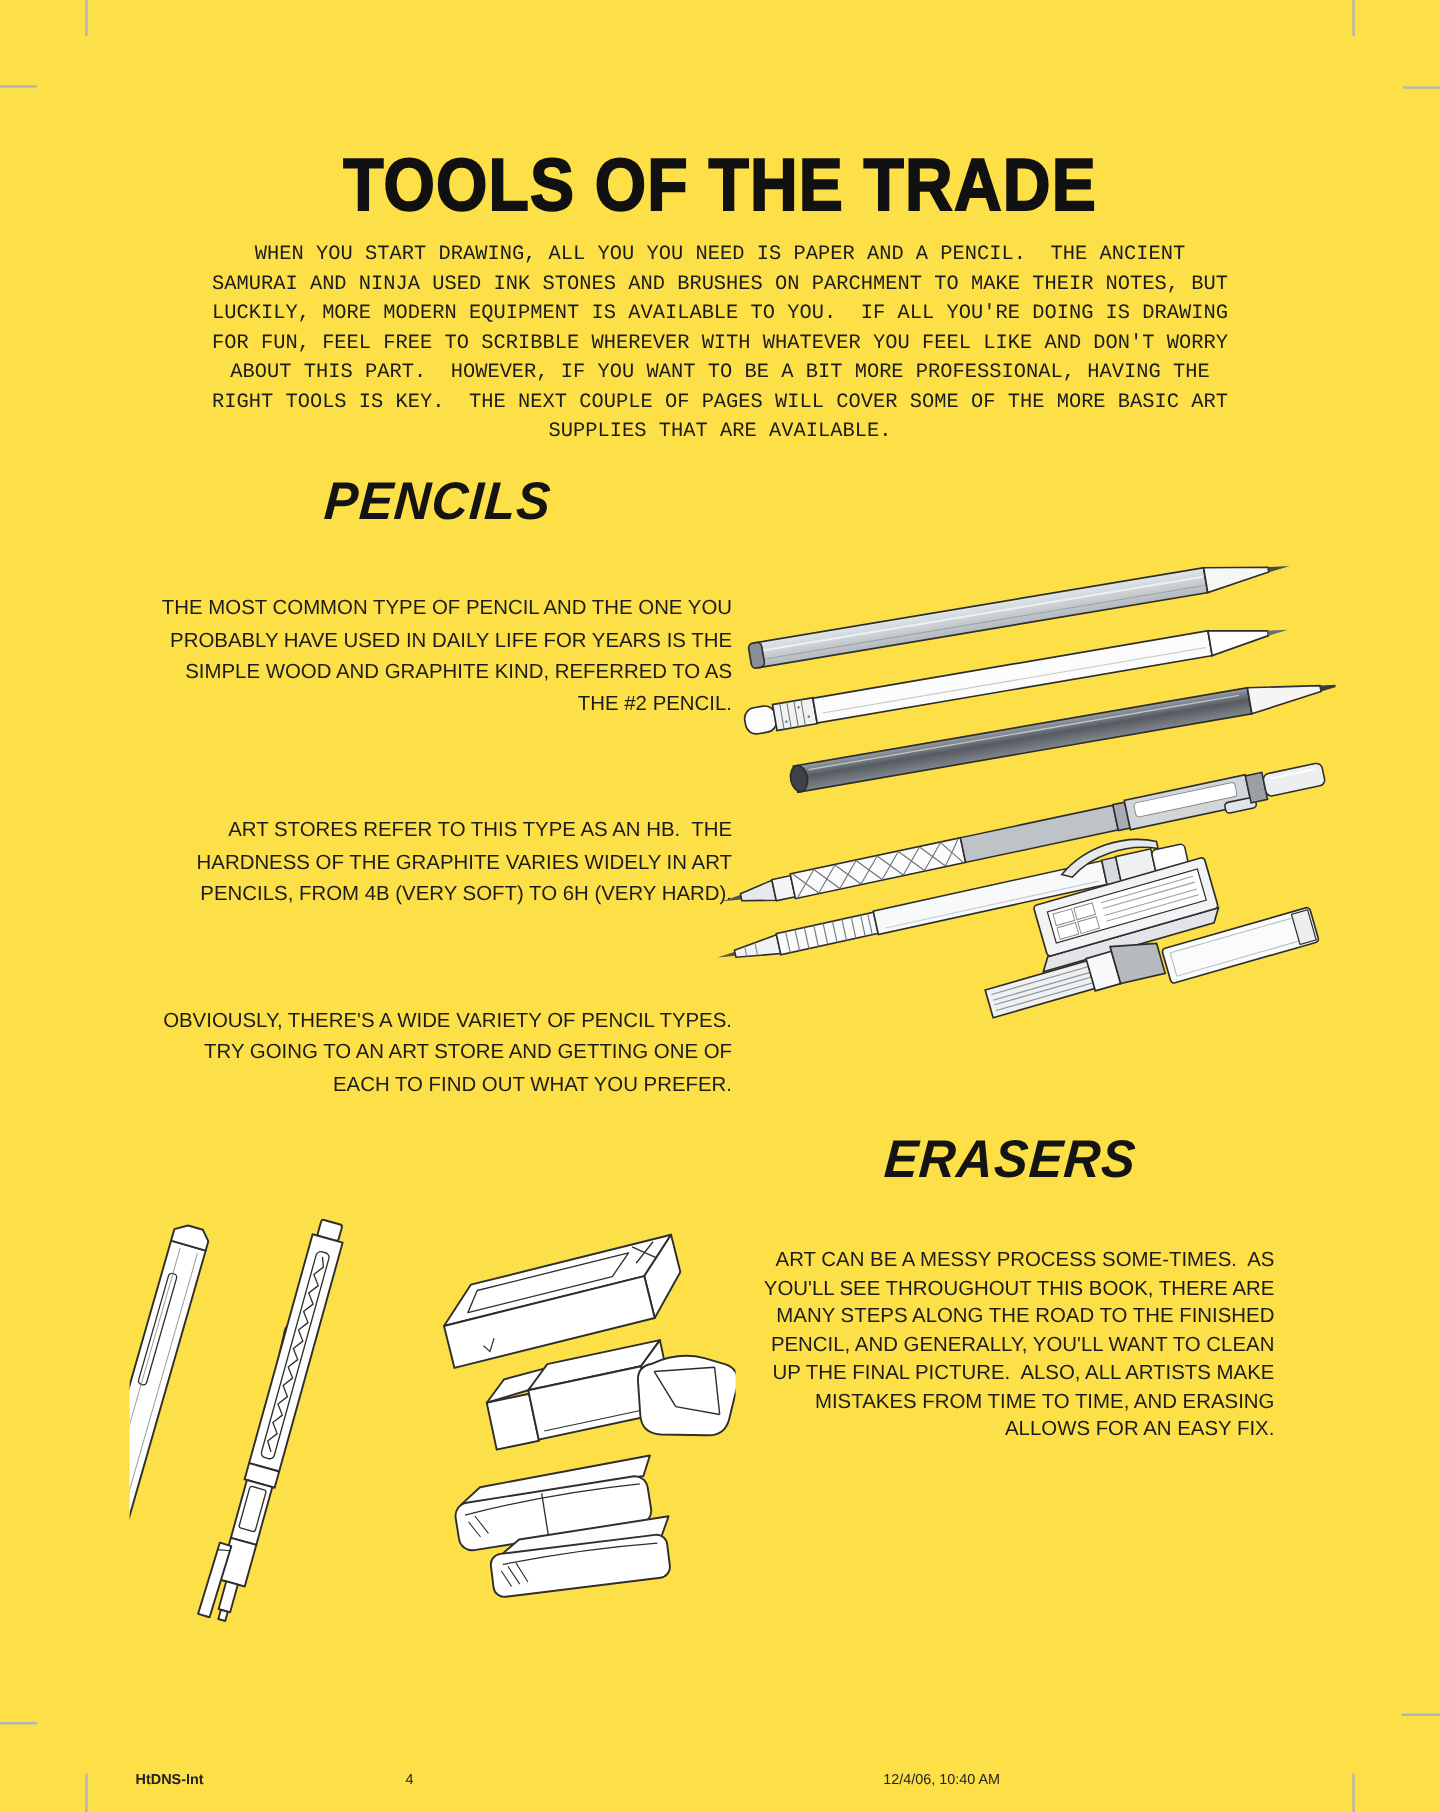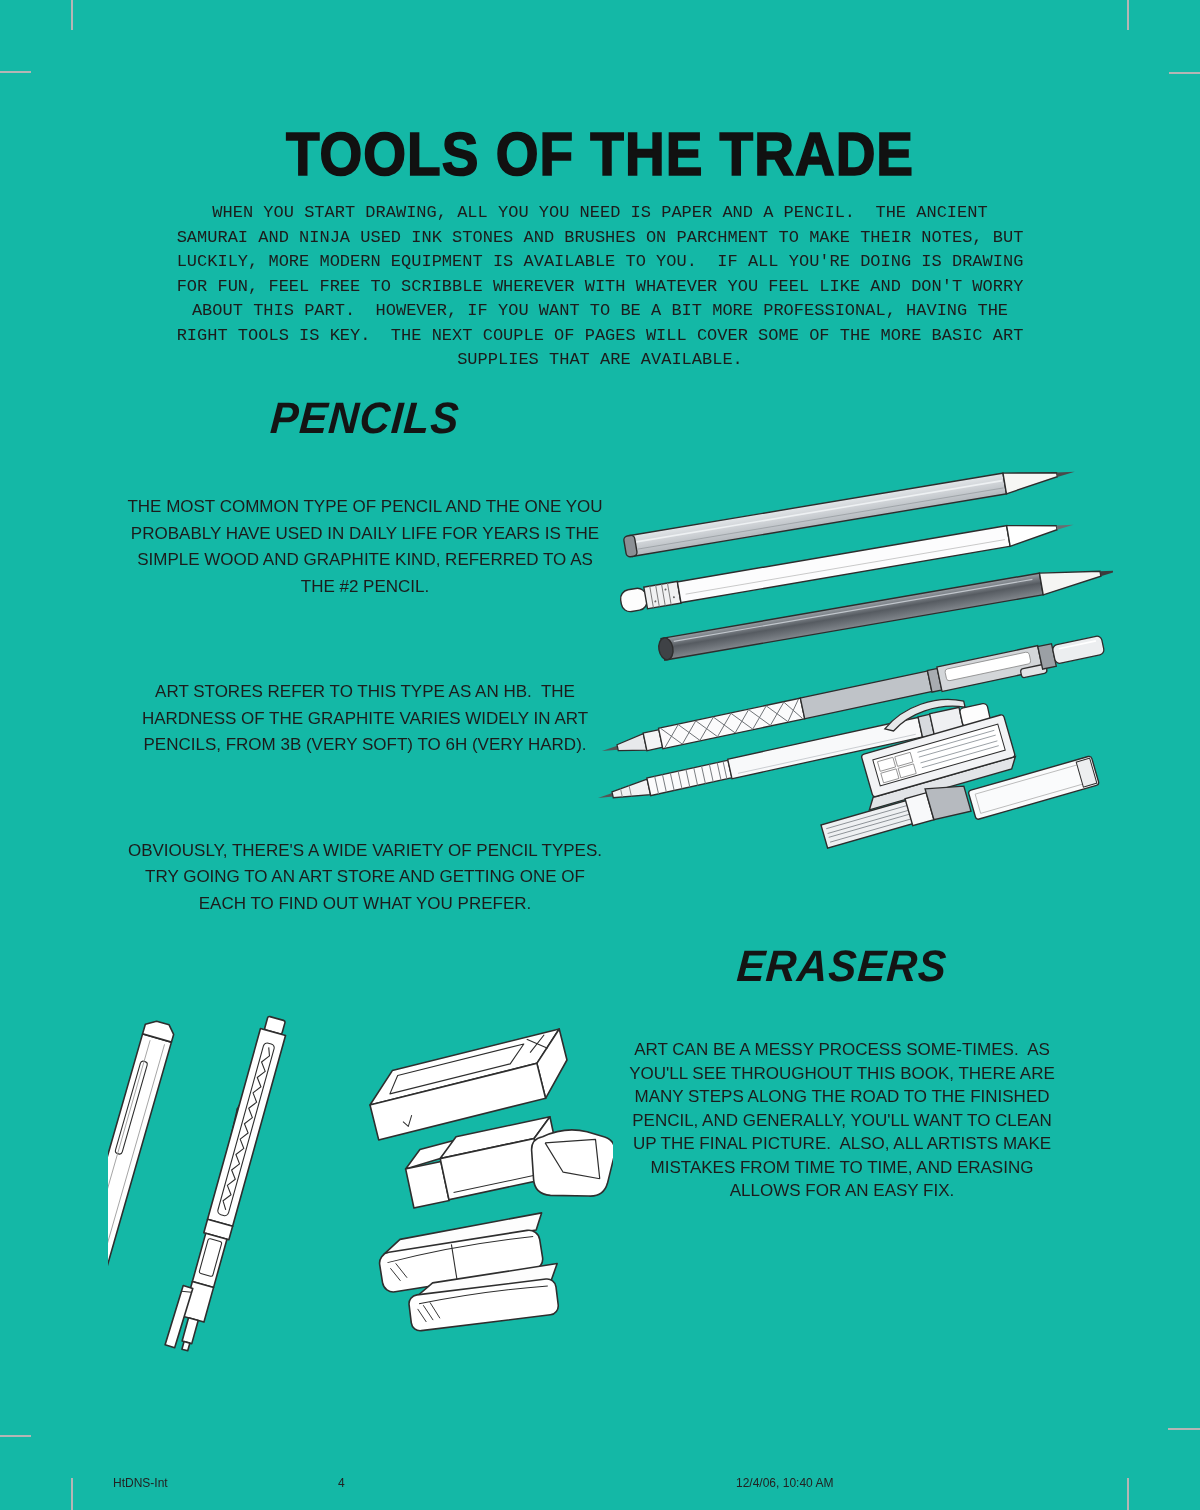--- a/index.html
+++ b/index.html
@@ -1,38 +1,38 @@
 <!DOCTYPE html>
 <html><head>
 <meta charset="utf-8">
 <style>
   html,body{margin:0;padding:0;background:#ffffff;}
-  .page{position:relative;width:1200px;height:1510px;background:#14b8a6;overflow:hidden;
+  .page{position:relative;width:1200px;height:1510px;background:#fde047;overflow:hidden;
         font-family:"Liberation Sans",sans-serif;color:#1c1c1c;}
   .crop{position:absolute;background:#b5b5b5;}
   .title{position:absolute;top:122px;left:0;width:100%;text-align:center;
          font-size:55px;font-weight:bold;color:#111;letter-spacing:1px;
          transform:scaleY(1.12);-webkit-text-stroke:1.5px #111;}
   .intro{position:absolute;top:201px;left:175px;width:850px;text-align:center;
          font-size:17px;line-height:24.5px;white-space:pre-wrap;font-family:Liberation Mono, monospace;}
   .heading{position:absolute;font-size:42px;font-weight:bold;font-style:italic;
            text-align:center;color:#141414;transform:skewX(-4deg) scaleY(1.05);
            letter-spacing:1px;}
   .h-pencils{top:394px;left:120px;width:490px;}
   .h-erasers{top:942px;left:622px;width:440px;}
-  .copy{position:absolute;text-align:center;font-size:17px;white-space:pre-wrap;}
+  .copy{position:absolute;text-align:right;font-size:17px;white-space:pre-wrap;}
   .copy p{margin:0 0 26px 0;}
   .c-pencils{top:441px;left:120px;width:490px;line-height:26.5px;}
   .c-erasers{top:991px;left:622px;width:440px;line-height:23.5px;}
   .illus{position:absolute;}
   .i-pencils{top:453px;left:593px;}
   .i-erasers{top:1008px;left:108px;}
   .footer{position:absolute;top:1476px;left:0;width:100%;font-size:12px;color:#222;}
   .footer span{position:absolute;white-space:nowrap;}
-  .f-doc{left:113px;} .f-num{left:338px;} .f-date{left:736px;}
+  .f-doc{left:113px;font-weight:bold;} .f-num{left:338px;} .f-date{left:736px;}
   svg{display:block;}
 </style>
 </head>
 <body>
 
 <div class="page">
 
   <div class="crop" style="left:71px;top:0;width:2px;height:30px;"></div>
   <div class="crop" style="left:0;top:71px;width:31px;height:2px;"></div>
   <div class="crop" style="left:1127px;top:0;width:2px;height:30px;"></div>
@@ -41,21 +41,21 @@
   <div class="crop" style="left:1168px;top:1428px;width:32px;height:2px;"></div>
   <div class="crop" style="left:71px;top:1478px;width:2px;height:32px;"></div>
   <div class="crop" style="left:1127px;top:1478px;width:2px;height:32px;"></div>
 
   <div class="title">TOOLS OF THE TRADE</div>
   <div class="intro">WHEN YOU START DRAWING, ALL YOU YOU NEED IS PAPER AND A PENCIL.  THE ANCIENT SAMURAI AND NINJA USED INK STONES AND BRUSHES ON PARCHMENT TO MAKE THEIR NOTES, BUT LUCKILY, MORE MODERN EQUIPMENT IS AVAILABLE TO YOU.  IF ALL YOU'RE DOING IS DRAWING FOR FUN, FEEL FREE TO SCRIBBLE WHEREVER WITH WHATEVER YOU FEEL LIKE AND DON'T WORRY ABOUT THIS PART.  HOWEVER, IF YOU WANT TO BE A BIT MORE PROFESSIONAL, HAVING THE RIGHT TOOLS IS KEY.  THE NEXT COUPLE OF PAGES WILL COVER SOME OF THE MORE BASIC ART SUPPLIES THAT ARE AVAILABLE.</div>
 
   <div class="heading h-pencils">PENCILS</div>
   <div class="copy c-pencils">
     <p>THE MOST COMMON TYPE OF PENCIL AND THE ONE YOU PROBABLY HAVE USED IN DAILY LIFE FOR YEARS IS THE SIMPLE WOOD AND GRAPHITE KIND, REFERRED TO AS THE #2 PENCIL.</p>
-    <p>ART STORES REFER TO THIS TYPE AS AN HB.  THE HARDNESS OF THE GRAPHITE VARIES WIDELY IN ART PENCILS, FROM 3B (VERY SOFT) TO 6H (VERY HARD).</p>
+    <p>ART STORES REFER TO THIS TYPE AS AN HB.  THE HARDNESS OF THE GRAPHITE VARIES WIDELY IN ART PENCILS, FROM 4B (VERY SOFT) TO 6H (VERY HARD).</p>
     <p>OBVIOUSLY, THERE'S A WIDE VARIETY OF PENCIL TYPES.  TRY GOING TO AN ART STORE AND GETTING ONE OF EACH TO FIND OUT WHAT YOU PREFER.</p>
   </div>
 
   <div class="illus i-pencils">
     <svg width="520" height="450" viewBox="0 0 520 450">
       <defs>
         <linearGradient id="g1" x1="0" y1="0" x2="0" y2="1">
           <stop offset="0" stop-color="#e3e6e9"></stop>
             <stop offset="1" stop-color="#b3b8bd"></stop>
         </linearGradient>

